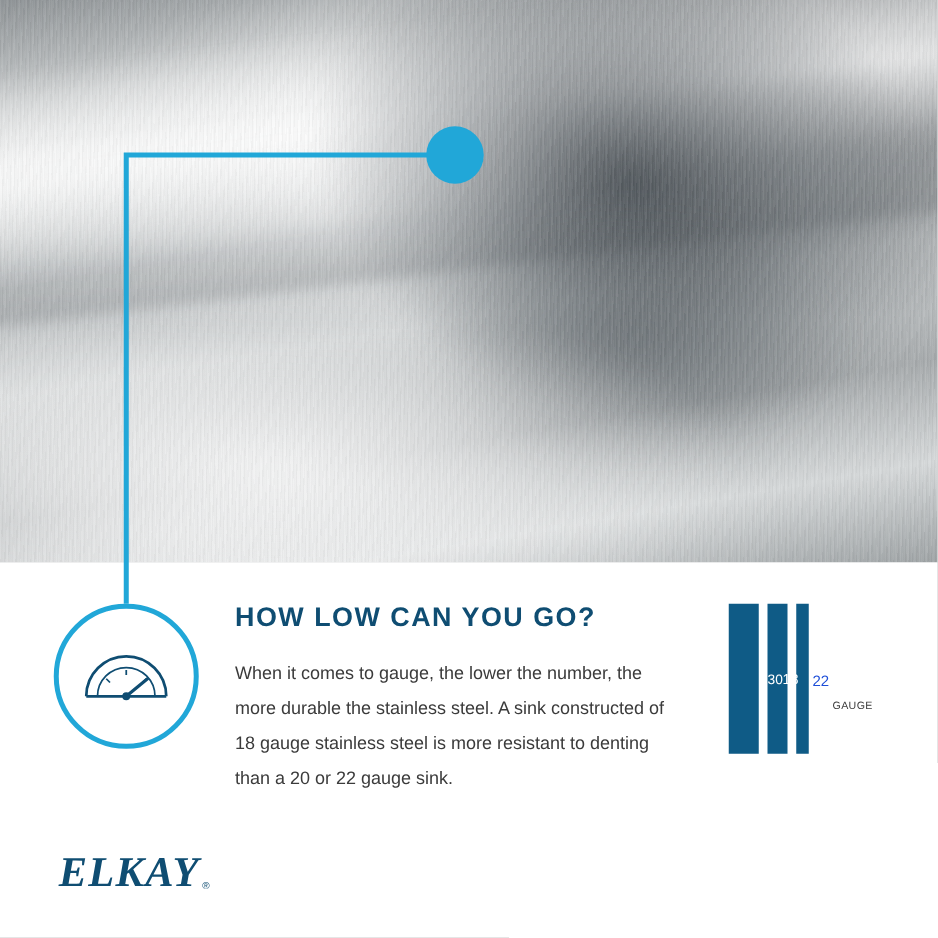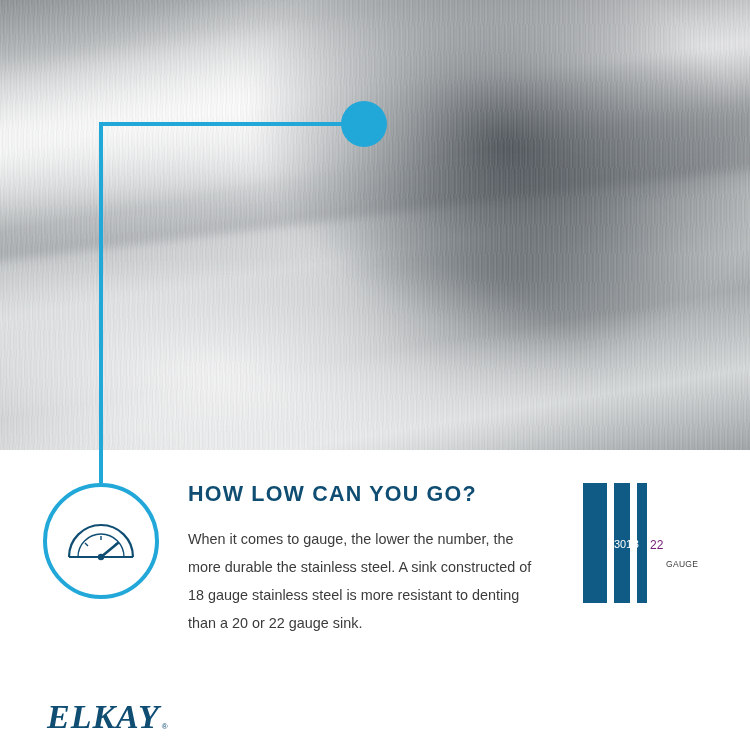--- a/index.html
+++ b/index.html
@@ -189,21 +189,21 @@
   .bar-20 { left: 31px; width: 16px; }
   .bar-22 { left: 54px; width: 10px; }
   .bar-label {
     position: absolute;
     color: #3b3b3b;
     font-size: 11.5px;
     top: 55px;
   }
   .lbl-18 { left: 3px; color: #ffffff; margin-left: 40px; }
   .lbl-20 { left: 31px; color: #ffffff; font-size: 11px; }
-  .lbl-22 { left: 67px; color: #701a75; font-size: 12px; }
+  .lbl-22 { left: 67px; color: #1d4ed8; font-size: 12px; }
   .lbl-gauge {
     position: absolute;
     left: 83px;
     top: 58px;
     font-size: 8.5px;
     color: #3b3b3b;
     letter-spacing: 0.3px;
     margin-top: 18px;
   }
 
@@ -216,21 +216,20 @@
     align-items: flex-end;
   }
   .logo-text {
     font-family: "Liberation Serif", serif;
     font-style: italic;
     font-weight: bold;
     font-size: 34px;
     color: #0f4d72;
     letter-spacing: 1px;
     line-height: 1;
-    margin-top: 18px;
   }
   .logo-r {
     font-family: "Liberation Sans", sans-serif;
     font-size: 8px;
     color: #0f4d72;
     margin-left: 2px;
     margin-bottom: 3px;
     font-style: normal;
     font-weight: normal;
   }

